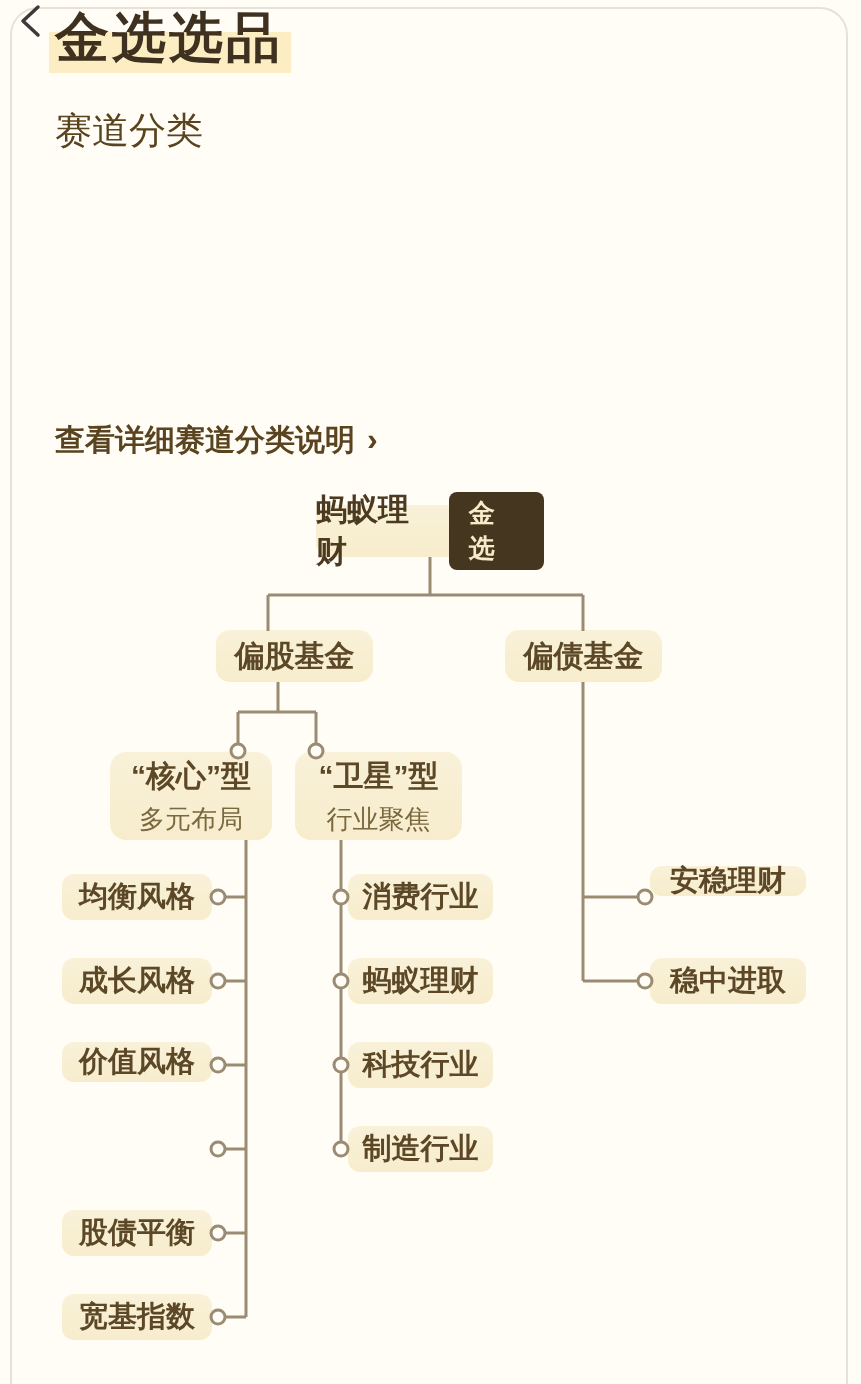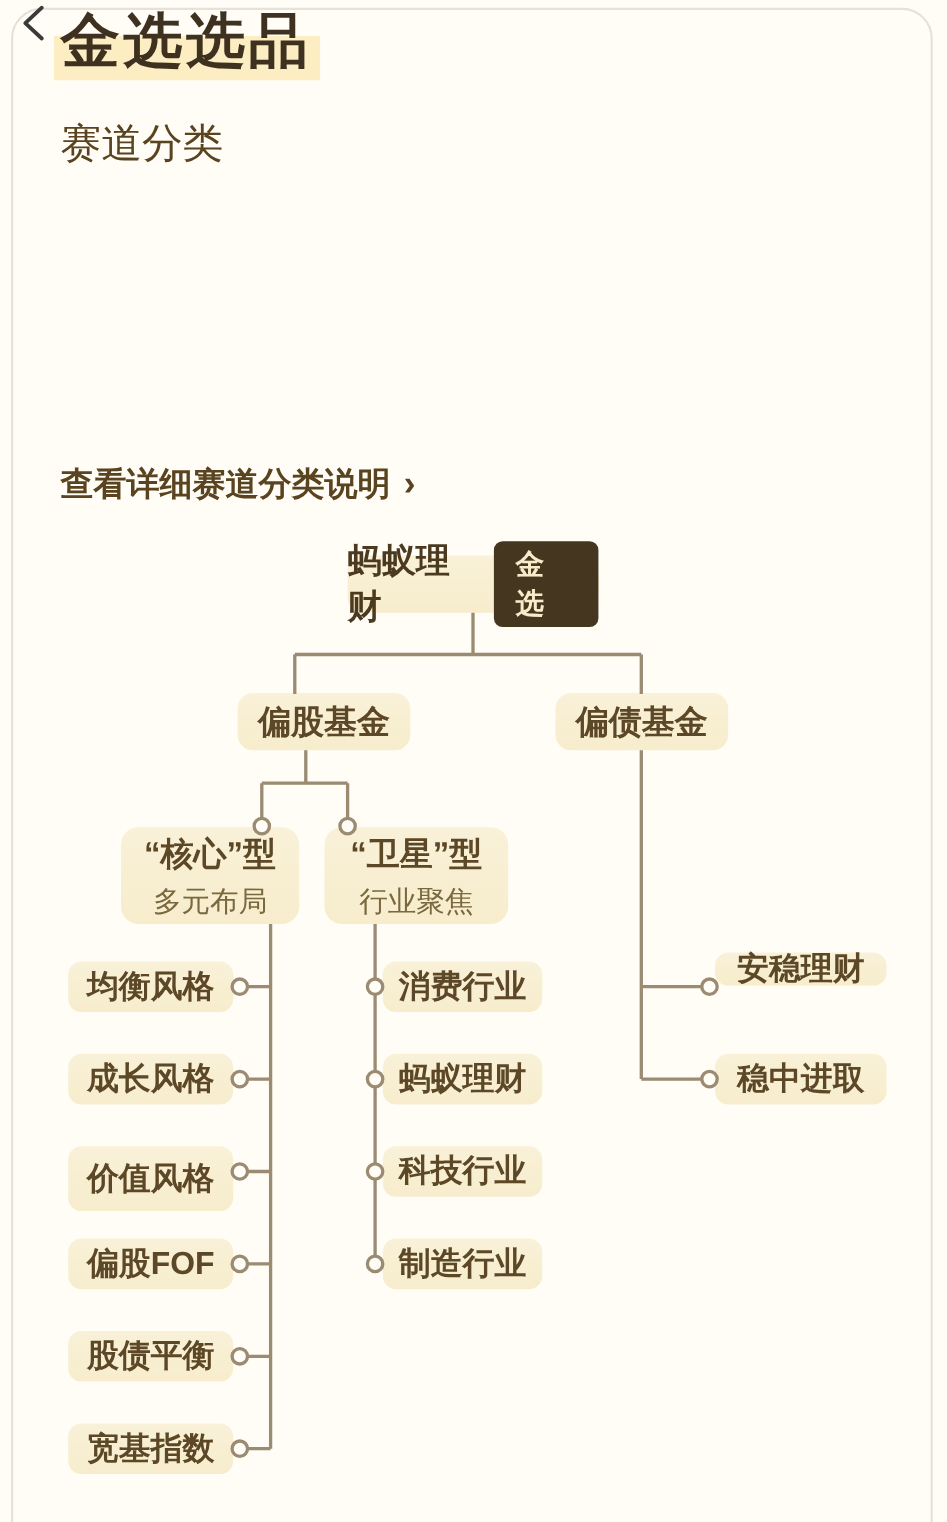--- a/index.html
+++ b/index.html
@@ -86,22 +86,21 @@
       <span class="sub">多元布局</span>
     </div>
 
     <div class="node col" style="left:295px; top:752px; width:167px; height:88px;">
       <span class="main">“卫星”型</span>
       <span class="sub">行业聚焦</span>
     </div>
 
     <div class="node leaf" style="left:62px; top:874px;  width:150px; height:46px;">均衡风格</div>
     <div class="node leaf" style="left:62px; top:958px;  width:150px; height:46px;">成长风格</div>
-    <div class="node leaf" style="left:62px; top:1042px; width:150px; height:59px;">价值风格</div>
-    <div class="node leaf" style="left:62px; top:1126px; width:150px; height:46px;">偏股FOF</div>
+    <div class="node leaf" style="left:62px; top:1042px; width:150px; height:40px;">价值风格</div>
     <div class="node leaf" style="left:62px; top:1210px; width:150px; height:46px;">股债平衡</div>
     <div class="node leaf" style="left:62px; top:1294px; width:150px; height:46px;">宽基指数</div>
 
     <div class="node leaf" style="left:348px; top:874px;  width:145px; height:46px;">消费行业</div>
     <div class="node leaf" style="left:348px; top:958px;  width:145px; height:46px;">蚂蚁理财</div>
     <div class="node leaf" style="left:348px; top:1042px; width:145px; height:46px;">科技行业</div>
     <div class="node leaf" style="left:348px; top:1126px; width:145px; height:46px;">制造行业</div>
 
     <div class="node leaf" style="left:650px; top:866px; width:156px; height:30px;">安稳理财</div>
     <div class="node leaf" style="left:650px; top:958px; width:156px; height:46px;">稳中进取</div>

